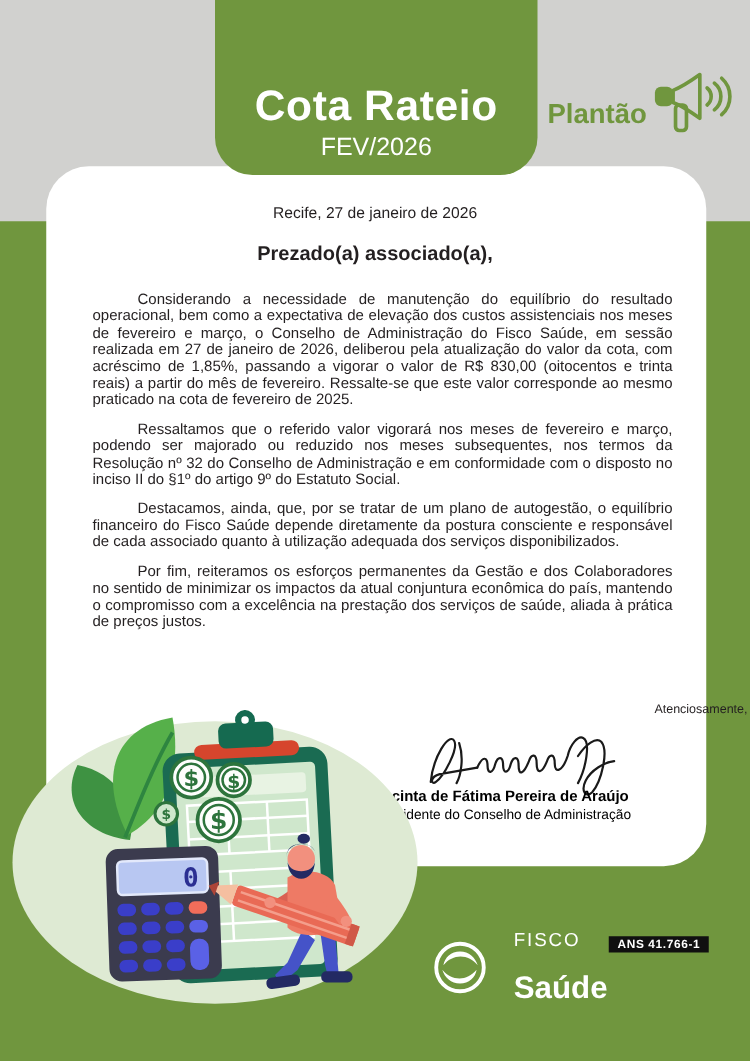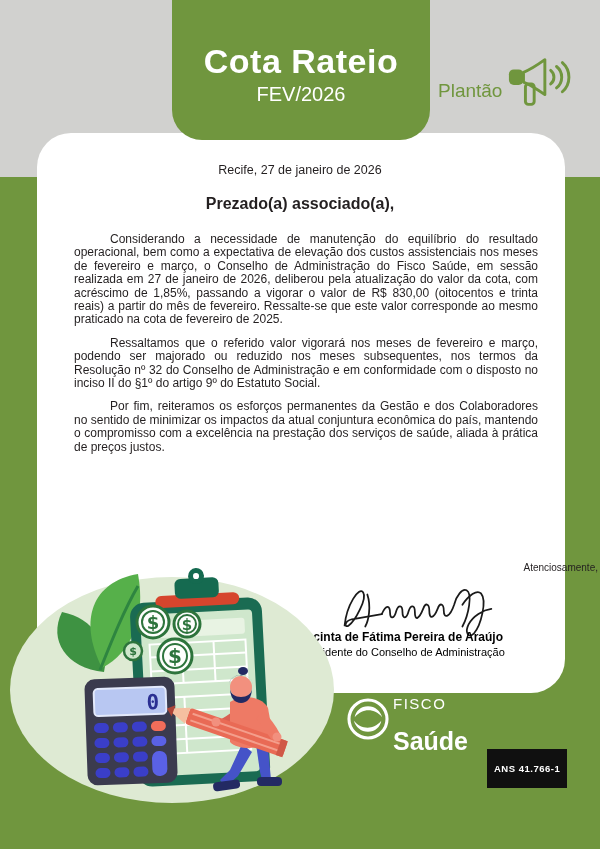--- a/index.html
+++ b/index.html
@@ -5,45 +5,45 @@
   html,body{margin:0;padding:0;}
   body{width:600px;height:849px;background:#70963E;font-family:"Liberation Sans",sans-serif;}
   .page{position:relative;width:600px;height:849px;overflow:hidden;background:#70963E;}
 
   .gray-band{position:absolute;left:0;top:0;width:600px;height:177px;background:#D1D1CF;}
 
   .letter-card{position:absolute;left:37px;top:133px;width:528px;height:560px;background:#FFFFFF;border-radius:34px;}
 
   .header-box{position:absolute;left:172px;top:0;width:258px;height:140px;background:#70963E;
     border-radius:0 0 30px 30px;text-align:center;color:#fff;}
-  .header-title{margin-top:42px;font-size:34px;font-weight:bold;letter-spacing:.5px;}
+  .header-title{margin-top:66px;font-size:34px;font-weight:bold;letter-spacing:.5px;}
   .header-subtitle{margin-top:2px;font-size:20px;font-weight:normal;}
 
   .plantao{position:absolute;left:438px;top:55px;display:flex;align-items:center;gap:4px;color:#70963E;}
-  .plantao-label{font-size:19px;font-weight:normal;margin-top:16px;}
+  .plantao-label{font-size:22px;font-weight:bold;margin-top:16px;}
 
   .letter-body{position:absolute;left:62px;top:0;width:476px;color:#231F20;}
   .date-line{position:absolute;left:0;top:163px;width:476px;text-align:center;font-size:12.5px;}
   .greeting{position:absolute;left:0;top:195px;width:476px;text-align:center;font-size:16px;font-weight:bold;}
   .paragraphs{position:absolute;left:0;top:233px;width:476px;}
   .paragraphs p{margin:0 0 10px 12px;font-size:12px;line-height:13.4px;text-align:justify;text-indent:36px;}
   .closing{position:absolute;left:236px;top:562px;width:300px;text-align:right;font-size:10px;}
   .sig-block{position:absolute;left:300px;top:580px;width:237px;text-align:left;}
   .sig-image{display:block;margin:0 auto -12px auto;}
   .sig-name{font-size:12px;font-weight:bold;white-space:nowrap;}
   .sig-role{font-size:11px;margin-top:2px;white-space:nowrap;}
 
   .illustration{position:absolute;left:0;top:540px;width:340px;height:300px;}
 
-  .footer-logo{position:absolute;left:345px;top:696px;display:flex;gap:2px;color:#fff;}
+  .footer-logo{position:absolute;left:345px;top:745px;display:flex;align-items:center;gap:20px;color:#fff;}
   .brand-text{line-height:1;}
   .brand-top{font-size:15px;letter-spacing:1.5px;font-weight:normal;}
   .brand-bottom{font-size:25px;font-weight:bold;margin-top:18px;}
   .ans-badge{position:absolute;left:487px;top:749px;background:#101010;color:#fff;
-    font-size:9.5px;font-weight:bold;letter-spacing:.5px;padding:14px 7px;white-space:nowrap;}
+    font-size:9.5px;font-weight:bold;letter-spacing:.5px;padding:1px 7px;white-space:nowrap;}
 </style>
 </head>
 <body>
 
 <div class="page">
 
   <div class="gray-band"></div>
 
   <div class="letter-card"></div>
 
@@ -65,20 +65,21 @@
       <rect x="3" y="14" width="15" height="16" rx="5" fill="#70963E"></rect>
     </svg>
   </div>
 
   <div class="letter-body">
     <div class="date-line">Recife, 27 de janeiro de 2026</div>
     <div class="greeting">Prezado(a) associado(a),</div>
     <div class="paragraphs">
       <p>Considerando a necessidade de manutenção do equilíbrio do resultado operacional, bem como a expectativa de elevação dos custos assistenciais nos meses de fevereiro e março, o Conselho de Administração do Fisco Saúde, em sessão realizada em 27 de janeiro de 2026, deliberou pela atualização do valor da cota, com acréscimo de 1,85%, passando a vigorar o valor de R$ 830,00 (oitocentos e trinta reais) a partir do mês de fevereiro. Ressalte-se que este valor corresponde ao mesmo praticado na cota de fevereiro de 2025.</p>
       <p>Ressaltamos que o referido valor vigorará nos meses de fevereiro e março, podendo ser majorado ou reduzido nos meses subsequentes, nos termos da Resolução nº 32 do Conselho de Administração e em conformidade com o disposto no inciso II do §1º do artigo 9º do Estatuto Social.</p>
+      <p>Destacamos, ainda, que, por se tratar de um plano de autogestão, o equilíbrio financeiro do Fisco Saúde depende diretamente da postura consciente e responsável de cada associado quanto à utilização adequada dos serviços disponibilizados.</p>
       <p>Por fim, reiteramos os esforços permanentes da Gestão e dos Colaboradores no sentido de minimizar os impactos da atual conjuntura econômica do país, mantendo o compromisso com a excelência na prestação dos serviços de saúde, aliada à prática de preços justos.</p>
     </div>
     <div class="closing">Atenciosamente,</div>
   </div>
 
   <div class="sig-block">
     <svg class="sig-image" width="170" height="62" viewBox="0 0 160 60">
       <g stroke="#1a1a1a" stroke-width="1.7" fill="none" stroke-linecap="round">
         <path d="M8,44 C10,24 22,6 26,12 C30,18 18,40 12,44 C8,47 7,40 15,38 L44,33"></path>
         <path d="M30,14 C34,26 31,40 28,45"></path>

